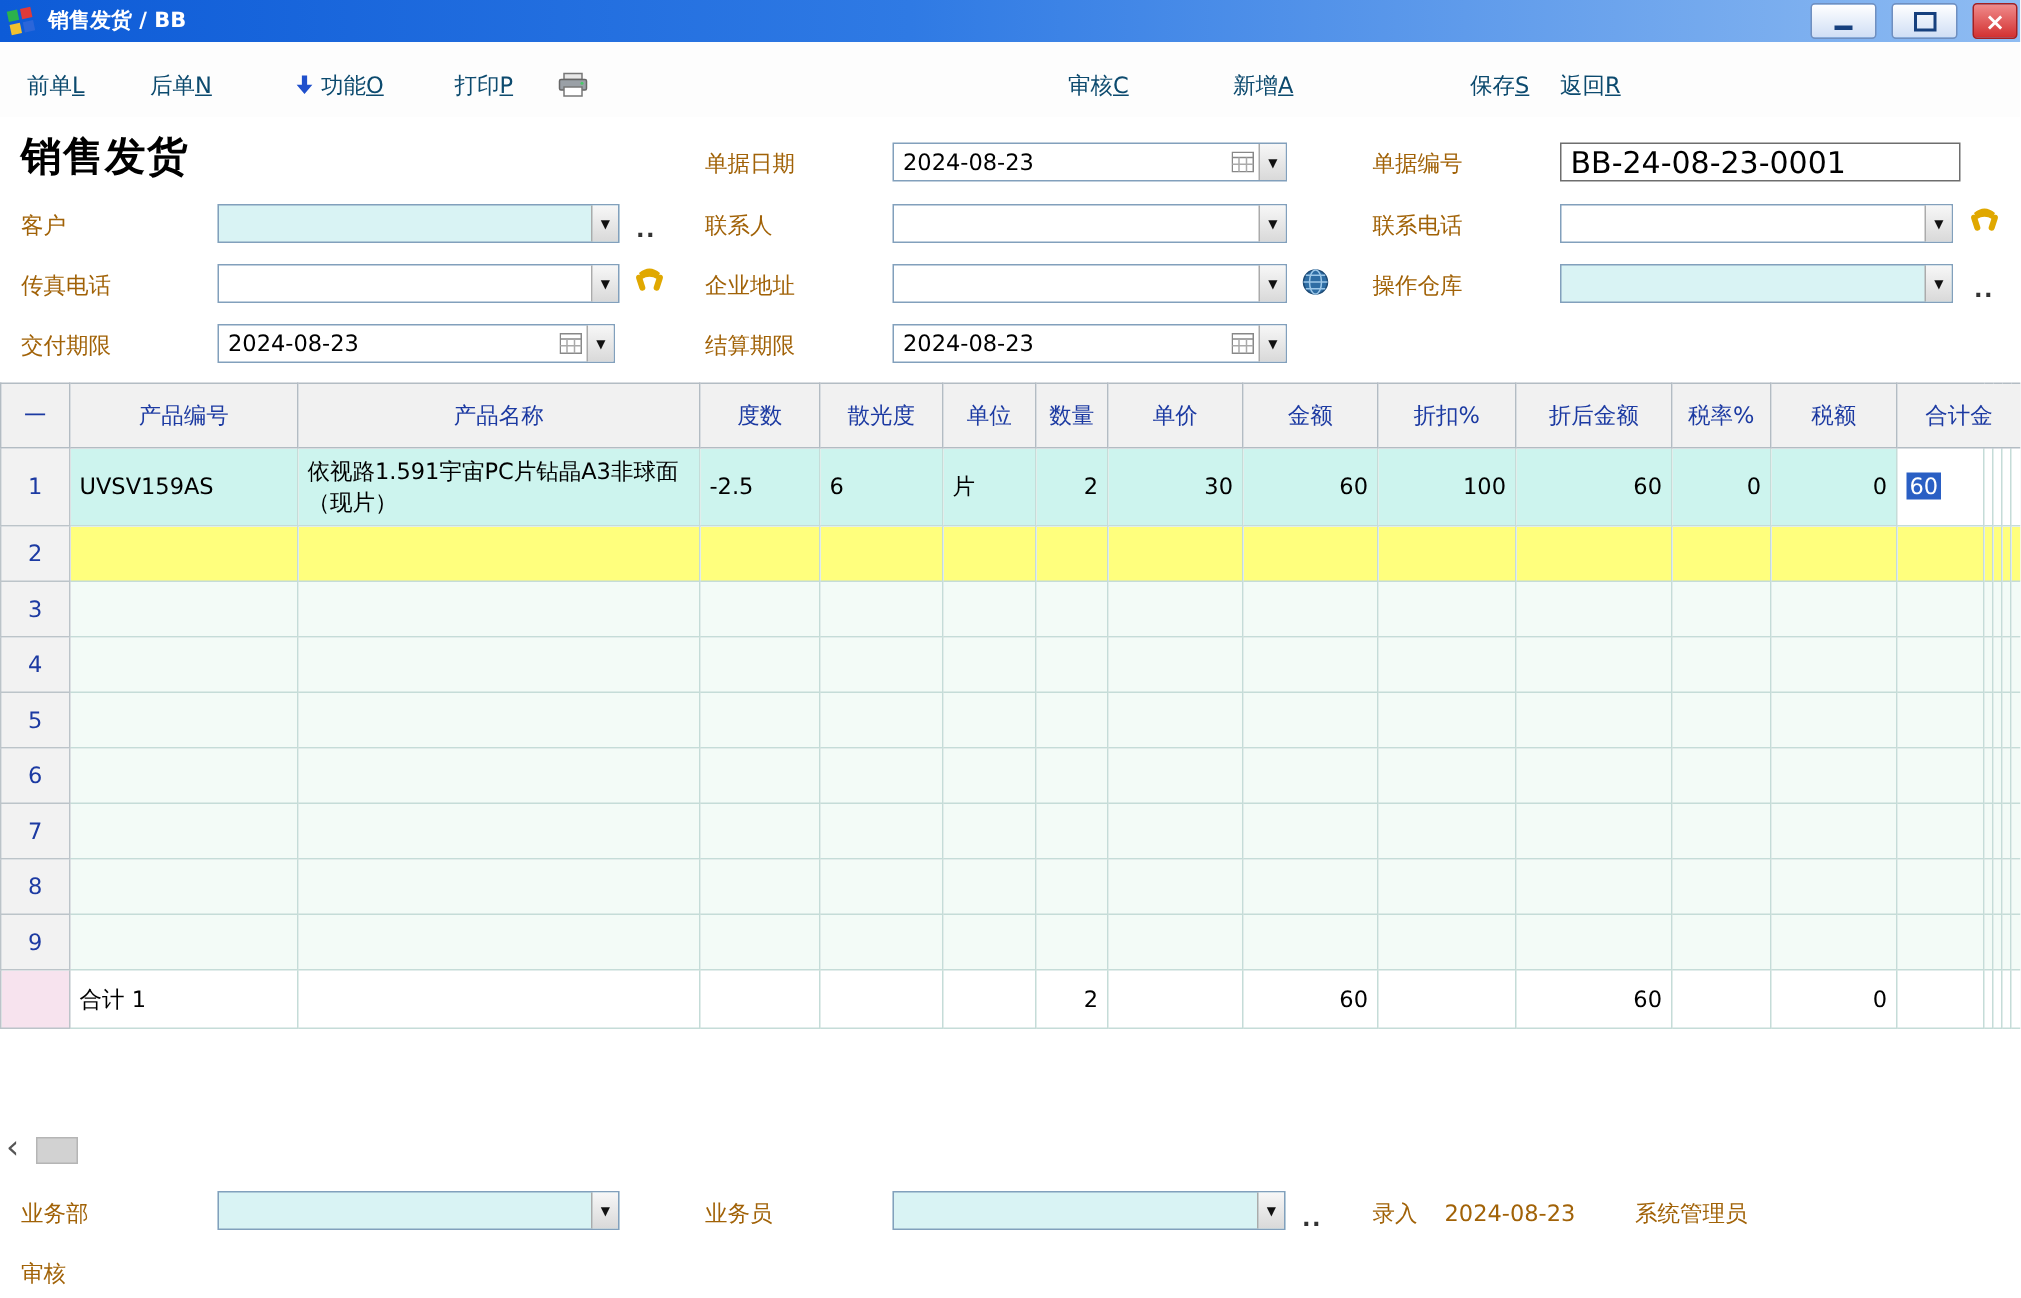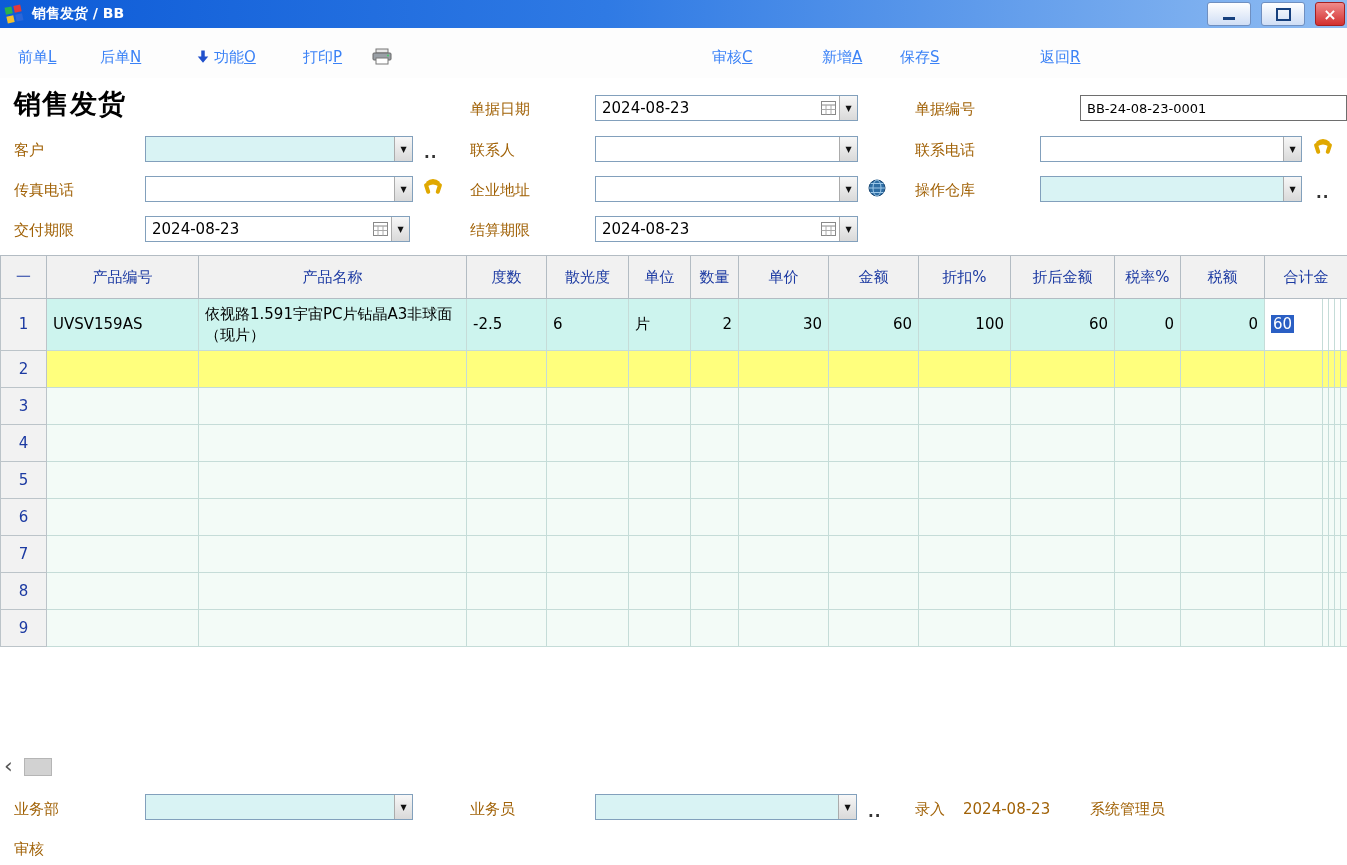--- a/index.html
+++ b/index.html
@@ -15,36 +15,36 @@
   .winbtns{position:absolute;right:0;top:0;height:28px;display:flex;align-items:center;gap:10px;padding-right:2px;}
   .wbtn{width:42px;height:22px;border:1px solid #6f8fc0;border-radius:3px;
     background:linear-gradient(#ffffff,#cfdef5);display:flex;align-items:center;justify-content:center;cursor:pointer;}
   .wbtn.close{width:28px;background:linear-gradient(#f08b8b,#d23030);border-color:#a52020;
     color:#fff;font-size:16px;font-weight:bold;}
   .minbar{width:12px;height:3px;background:#16407e;margin-top:9px;}
   .maxbox{width:11px;height:9px;border:2px solid #16407e;}
 
   
   .toolbar{position:absolute;left:0;top:28px;width:1347px;height:50px;background:#fdfdfd;}
-  .tlink{position:absolute;top:20px;font-size:15px;color:#3b82f6;text-decoration:none;cursor:pointer;white-space:nowrap;}
+  .tlink{position:absolute;top:20px;font-size:15px;color:#0c4a6e;text-decoration:none;cursor:pointer;white-space:nowrap;}
   .tlink .key{text-decoration:underline;}
   .ticon{position:absolute;}
 
   
   .biglabel{position:absolute;left:14px;top:86px;font-size:27px;font-weight:bold;color:#000;letter-spacing:1px;}
   .lbl{position:absolute;font-size:15px;color:#a16207;white-space:nowrap;}
   .combo{position:absolute;height:26px;box-sizing:border-box;border:1px solid #82a0bc;background:#fff;}
   .combo.cyan{background:#d9f3f4;}
   .cbtn{position:absolute;top:0;right:0;width:18px;height:100%;box-sizing:border-box;
     background:linear-gradient(#f7f7f7,#d9d9d9);border-left:1px solid #ababab;
     display:flex;align-items:center;justify-content:center;font-size:8px;color:#111;cursor:pointer;}
   .dval{position:absolute;left:6px;top:50%;transform:translateY(-50%);font-size:15px;color:#000;}
   .calicon{position:absolute;right:21px;top:50%;transform:translateY(-50%);width:15px;height:14px;}
   .tinput{position:absolute;height:26px;box-sizing:border-box;border:1px solid #6e6e6e;background:#fff;
-    font-size:13px;font-family:inherit;padding:2px 6px;color:#000;margin-left:40px;}
+    font-size:20px;font-family:inherit;padding:2px 6px;color:#000;}
   .dots{position:absolute;font-size:15px;font-weight:bold;color:#333;letter-spacing:1px;cursor:pointer;}
   .iconbtn{position:absolute;cursor:pointer;}
 
   
   .grid{position:absolute;left:0;top:255px;width:1347px;border-collapse:collapse;table-layout:fixed;font-size:15px;}
   .grid th{background:#f1f1f1;color:#1c3aa2;font-weight:normal;border:1px solid #b3bcc3;
     height:42px;padding:0 4px;overflow:hidden;white-space:nowrap;}
   .grid td{border:1px solid #c5dcd8;padding:2px 6px;overflow:hidden;color:#000;
     vertical-align:middle;line-height:1.35;}
   .grid td.rownum{background:#f2f2f2;color:#1c3aa2;text-align:center;padding:2px 4px;border-color:#bcc4c9;}
@@ -99,21 +99,21 @@
     <a class="tlink" style="left:214px"><span>功能</span><span class="key">O</span></a>
     <a class="tlink" style="left:303px"><span>打印</span><span class="key">P</span></a>
     <svg class="ticon" style="left:372px;top:20px;width:20px;height:17px" viewBox="0 0 20 17">
       <rect x="4" y="1" width="12" height="4" fill="#e8e8e8" stroke="#777"></rect>
       <rect x="1" y="5" width="18" height="7" rx="1" fill="#9aa0a6" stroke="#666"></rect>
       <rect x="4" y="10" width="12" height="6" fill="#fff" stroke="#777"></rect>
       <circle cx="16" cy="7.5" r="1" fill="#4c6"></circle>
     </svg>
     <a class="tlink" style="left:712px"><span>审核</span><span class="key">C</span></a>
     <a class="tlink" style="left:822px"><span>新增</span><span class="key">A</span></a>
-    <a class="tlink" style="left:900px"><span>保存</span><span class="key">S</span></a>
+    <a class="tlink" style="left:980px"><span>保存</span><span class="key">S</span></a>
     <a class="tlink" style="left:1040px"><span>返回</span><span class="key">R</span></a>
   </div>
 
   <div class="biglabel">销售发货</div>
 
   <span class="lbl" style="left:470px;top:100px">单据日期</span>
   <div class="combo" style="left:595px;top:95px;width:263px">
     <span class="dval">2024-08-23</span>
     <svg class="calicon" viewBox="0 0 15 14">
       <rect x="0.5" y="0.5" width="14" height="13" fill="#fff" stroke="#888"></rect>
@@ -410,20 +410,40 @@
           <td></td>
           <td></td>
           <td></td>
           <td></td>
           <td></td>
           <td></td>
           <td></td>
           <td></td>
           <td></td>
         </tr>
+        <tr class="row-total">
+        <td class="rownum"></td>
+        <td>合计 1</td>
+        <td></td>
+        <td></td>
+        <td></td>
+        <td></td>
+        <td class="ta-r">2</td>
+        <td></td>
+        <td class="ta-r">60</td>
+        <td></td>
+        <td class="ta-r">60</td>
+        <td></td>
+        <td class="ta-r">0</td>
+        <td></td>
+        <td></td>
+        <td></td>
+        <td></td>
+        <td></td>
+      </tr>
     </tbody>
   </table>
 
   <div class="hscroll-arrow">‹</div>
   <div class="hscroll-thumb"></div>
 
   <span class="lbl" style="left:14px;top:800px">业务部</span>
   <div class="combo cyan" style="left:145px;top:794px;width:268px">
     <span class="cbtn">▼</span>
   </div>

